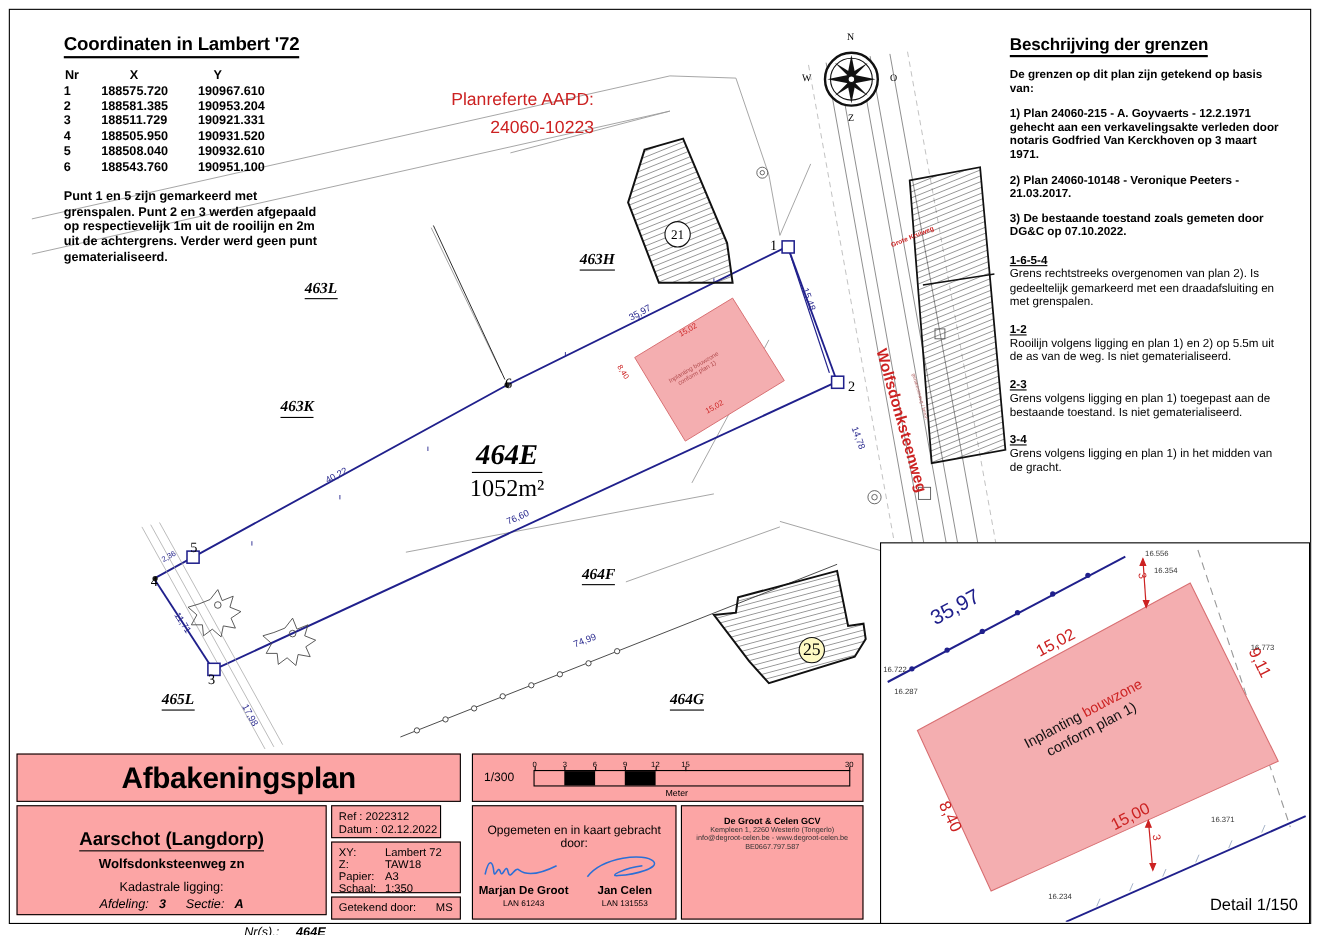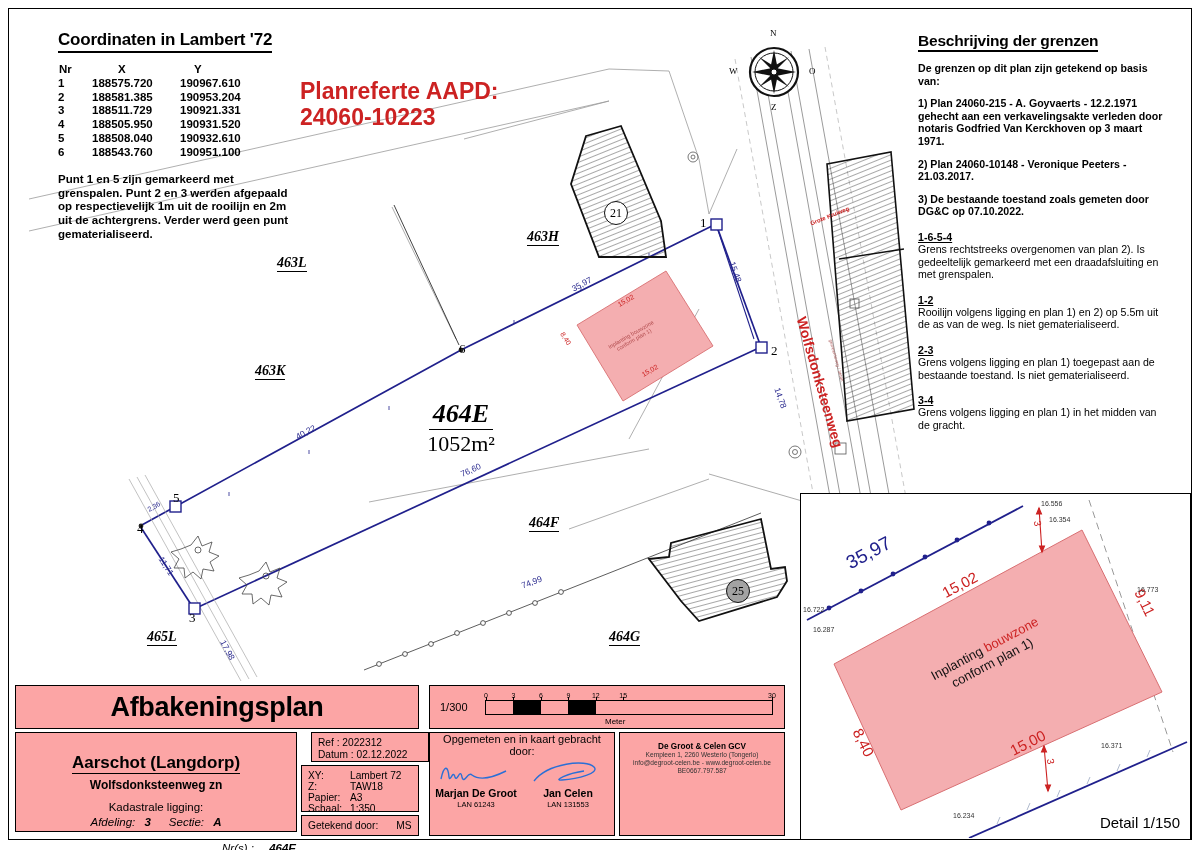--- a/index.html
+++ b/index.html
@@ -17,21 +17,21 @@
   #coord-table td{padding:0 0 0.5px 0;line-height:13.2px;font-weight:bold;}
   #coord-table td.nr{width:34px;}
   #coord-table td.x{width:88px;}
   #coord-table td.y{width:88px;}
   #coord-table th{font-size:11.5px;font-weight:bold;text-align:left;padding-bottom:2px;}
   #coord-table th.cx{padding-left:26px;}
   #coord-table th.cy{padding-left:14px;}
   #coord-note{margin-top:14px;font-size:11.5px;font-weight:bold;line-height:13.6px;width:232px;}
 
   
-  #planref{left:300px;top:78px;width:240px;text-align:left;color:#cc2222;font-weight:bold;font-size:23px;line-height:26px;}
+  #planref{left:300px;top:78px;width:240px;text-align:right;color:#cc2222;font-weight:normal;font-size:16px;line-height:26px;}
 
   
   #desc-panel{left:918px;top:32px;width:250px;}
   #desc-title{font-size:15.5px;font-weight:bold;border-bottom:2px solid #000;display:inline-block;letter-spacing:-0.2px;}
   .desc-p{font-size:10.6px;font-weight:bold;line-height:12.6px;margin-top:10px;}
   .desc-seg-h{font-size:10.6px;font-weight:bold;text-decoration:underline;margin-top:13px;}
   .desc-seg-b{font-size:10.6px;line-height:12.6px;margin-top:0;}
 
   
   #map{left:9px;top:9px;width:1182px;height:672px;overflow:hidden;}
@@ -54,38 +54,38 @@
   #tb-info{left:6px;top:51px;width:282px;height:100px;}
   #tb-city{margin-top:20px;text-align:center;font-size:17px;font-weight:bold;}
   #tb-city span{border-bottom:1.6px solid #000;padding-bottom:1px;}
   #tb-street{text-align:center;font-size:12px;font-weight:bold;margin-top:5px;}
   #tb-kad{text-align:center;font-size:11.5px;margin-top:9px;}
   #tb-row2{display:flex;justify-content:center;gap:18px;font-size:11.5px;margin-top:3px;}
   #tb-row3{text-align:right;font-size:11.5px;margin-top:14px;}
   .it{font-style:italic;}
   .bi{font-style:italic;font-weight:bold;}
 
-  #tb-ref{left:292px;top:51px;width:118px;height:30px;padding:4px 0 0 6px;font-size:10.2px;line-height:12.4px;margin-left:10px;}
+  #tb-ref{left:292px;top:51px;width:100px;height:30px;padding:4px 0 0 6px;font-size:10.2px;line-height:12.4px;}
   #tb-params{left:292px;top:84px;width:118px;height:47px;padding:4px 0 0 6px;font-size:10.2px;line-height:11px;}
   #tb-params table{border-collapse:collapse;font-size:10.2px;}
   #tb-params td{padding:0;line-height:11px;}
   #tb-params td.k{width:42px;}
   #tb-drawn{left:292px;top:134px;width:118px;height:21px;padding:4px 0 0 6px;font-size:10.2px;}
   #tb-drawn .v{margin-left:18px;}
 
   #tb-scale{left:420px;top:4px;width:356px;height:44px;}
   #scale-ratio{position:absolute;left:10px;top:15px;font-size:11px;}
   #scalebar{position:absolute;left:55px;top:14px;width:288px;height:15px;border:1px solid #000;box-sizing:border-box;}
   .sb-fill{position:absolute;top:0;height:100%;background:#000;}
   .sb-tick{position:absolute;top:-9px;font-size:7px;transform:translateX(-50%);}
   .sb-tickline{position:absolute;top:-4px;width:1px;height:4px;background:#000;}
   #scale-unit{position:absolute;left:175px;top:31px;font-size:8px;}
 
   #tb-surveyor{left:420px;top:51px;width:186px;height:104px;}
-  #surv-caption{text-align:center;font-size:11px;margin-top:0;}
+  #surv-caption{text-align:center;font-size:11px;margin-top:16px;}
   #sig-row{display:flex;justify-content:space-around;margin-top:4px;}
   .sig{width:84px;text-align:center;}
   .sig-name{font-size:10.5px;font-weight:bold;margin-top:-4px;}
   .sig-lan{font-size:7.5px;margin-top:1px;}
 
   #tb-company{left:610px;top:51px;width:166px;height:104px;}
   #co-name{text-align:center;font-size:8.2px;font-weight:bold;margin-top:9px;}
   .co-line{text-align:center;font-size:6.6px;line-height:8.2px;color:#333;}
   #logo-row{display:flex;align-items:center;justify-content:center;gap:6px;margin-top:12px;}
   #logo-mark{width:36px;height:36px;border:1.6px solid #000;border-radius:50%;position:relative;}
@@ -238,21 +238,21 @@
     <div class="mt parcel" style="left:520px;top:506px;">464F</div>
     <div class="mt parcel" style="left:600px;top:620px;text-align:right;">464G</div>
     <div class="mt parcel" style="left:138px;top:620px;">465L</div>
 
     <div class="abs" style="left:372px;top:390px;width:160px;text-align:center;">
       <div style="font-family:'Liberation Serif',serif;font-weight:bold;font-style:italic;font-size:26px;border-bottom:1.6px solid #000;display:inline-block;padding:0 4px;">464E</div>
       <div style="font-family:'Liberation Serif',serif;font-size:22px;margin-top:1px;">1052m²</div>
     </div>
 
     <div class="abs" style="left:595px;top:192px;width:22px;height:22px;border:1.3px solid #111;border-radius:50%;display:flex;align-items:center;justify-content:center;font-family:'Liberation Serif',serif;font-size:12px;background:#fff;">21</div>
-    <div class="abs" style="left:717px;top:570px;width:22px;height:22px;border:1.3px solid #111;border-radius:50%;display:flex;align-items:center;justify-content:center;font-family:'Liberation Serif',serif;font-size:12px;background:#a3a3a3;">25</div>
+    <div class="abs" style="left:717px;top:570px;width:22px;height:22px;border:1.3px solid #111;border-radius:50%;display:flex;align-items:center;justify-content:center;font-family:'Liberation Serif',serif;font-size:16px;background:#fef9c3;">25</div>
 
     <div class="mt ptnum" style="left:691px;top:206px;">1</div>
     <div class="mt ptnum" style="left:762px;top:334px;">2</div>
     <div class="mt ptnum" style="left:180px;top:601px;">3</div>
     <div class="mt ptnum" style="left:128px;top:512px;">4</div>
     <div class="mt ptnum" style="left:164px;top:481px;">5</div>
     <div class="mt ptnum" style="left:450px;top:332px;">6</div>
 
     <div class="abs dim" style="left:562px;top:270px;transform:rotate(-28deg);">35,97</div>
     <div class="abs dim" style="left:716px;top:258px;transform:rotate(70deg);">15,48</div>

